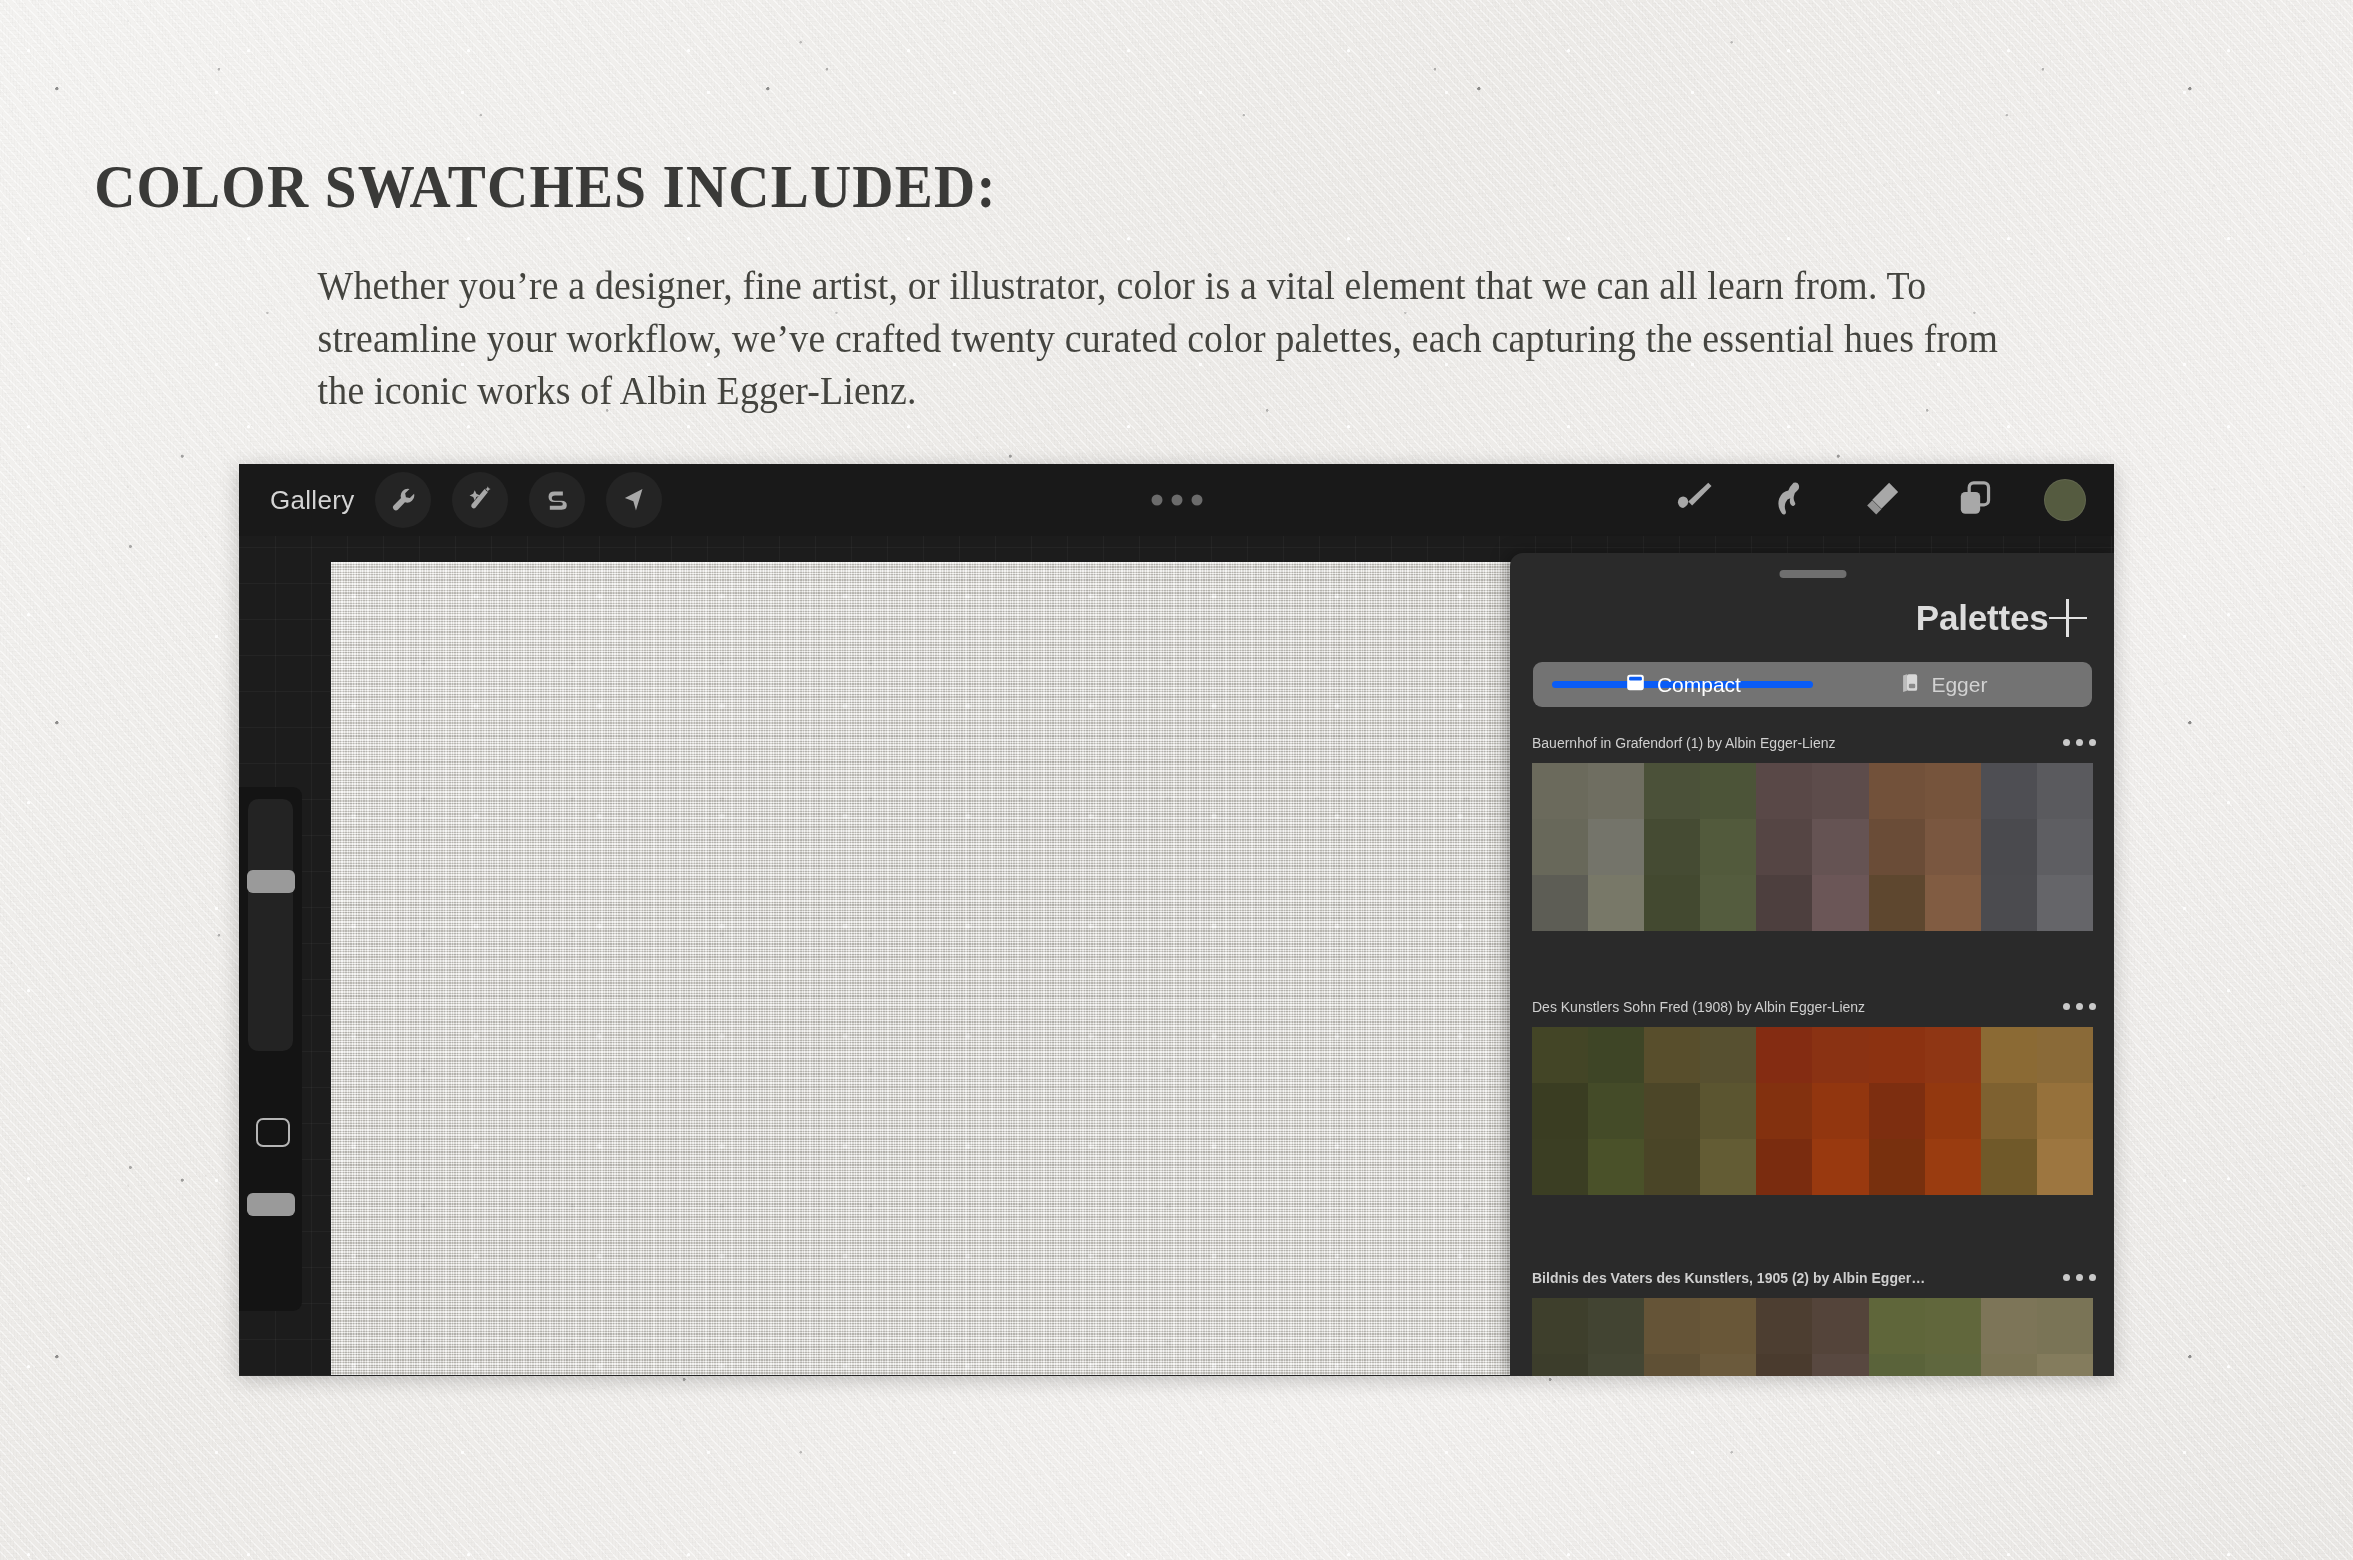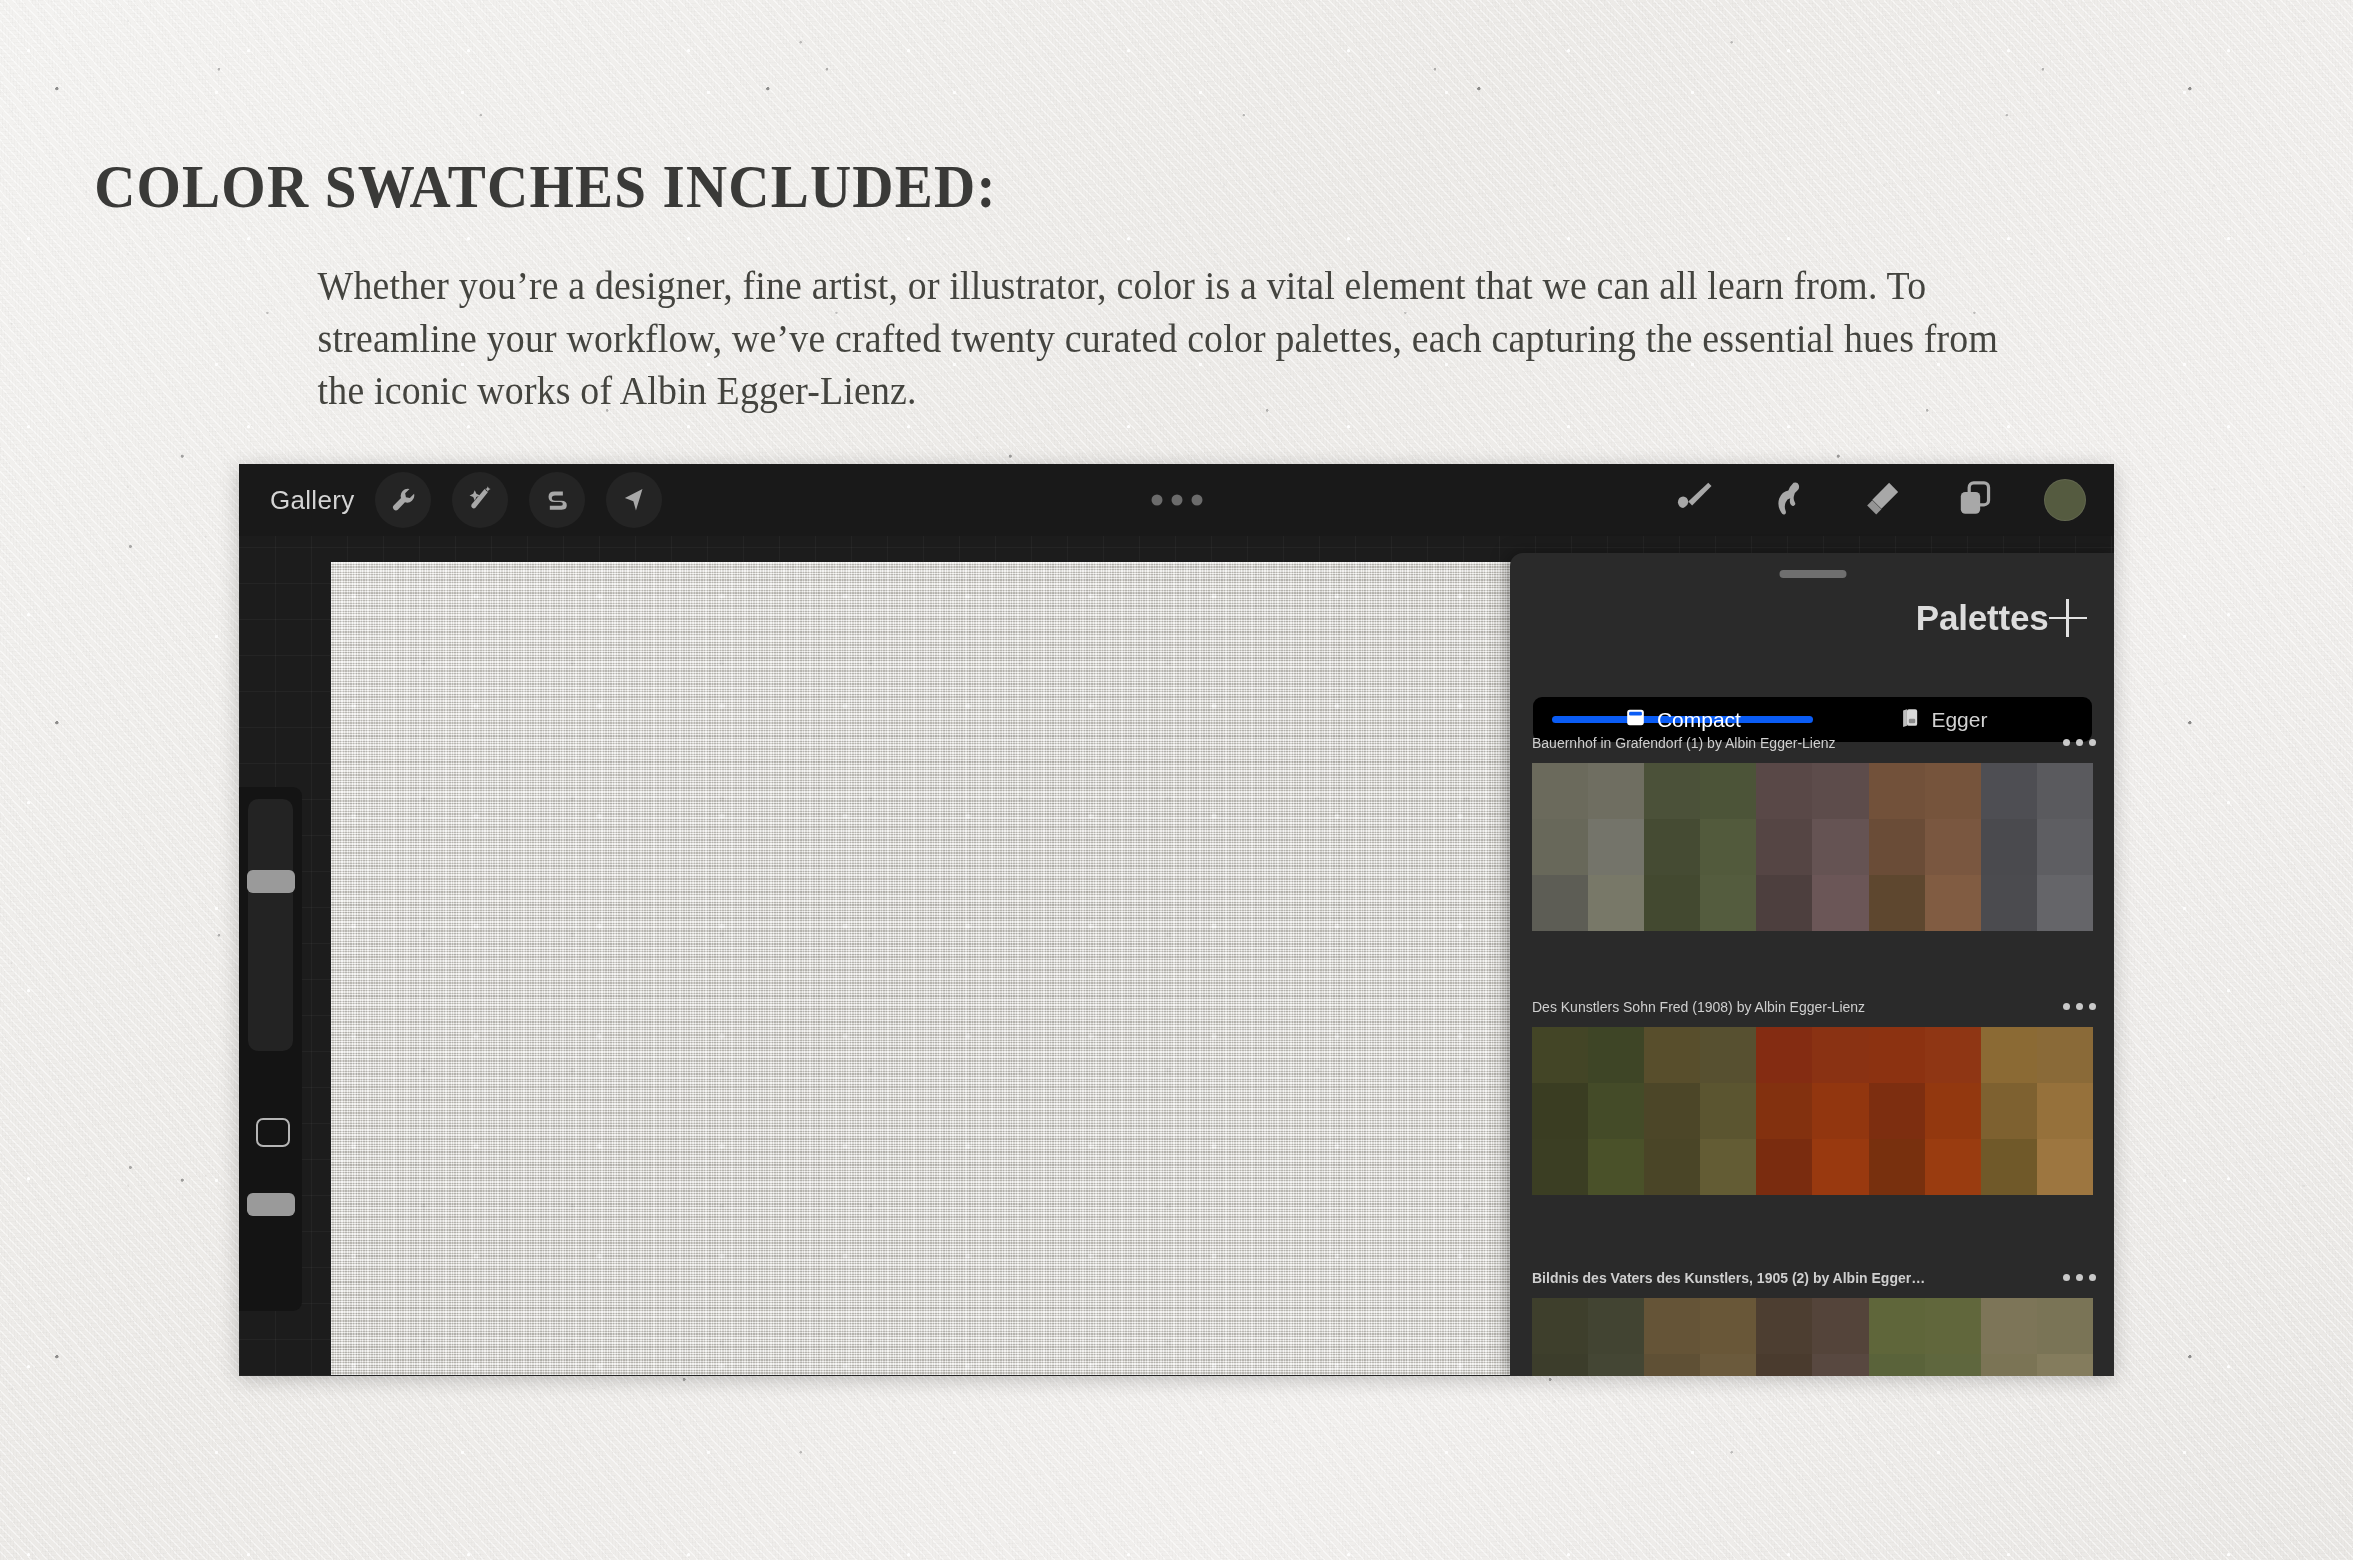--- a/index.html
+++ b/index.html
@@ -307,26 +307,25 @@
   }
   #add-palette-btn:before { left: 0; top: 17.5px; width: 38px; height: 2.6px; }
   #add-palette-btn:after  { top: 0; left: 17.5px; height: 38px; width: 2.6px; }
 
   #seg-control {
     position: absolute;
     left: 23px;
     top: 109px;
     width: 559px;
     height: 45px;
-    background: #000000;
+    background: #737373;
     border-radius: 9px;
     display: flex;
     padding: 19px;
     box-sizing: border-box;
-    margin-top: 35px;
   }
   .seg {
     flex: 1;
     border-radius: 7.1px;
     display: flex;
     align-items: center;
     justify-content: center;
     gap: 10.3px;
     color: #d2d2d2;
     font-size: 21px;

